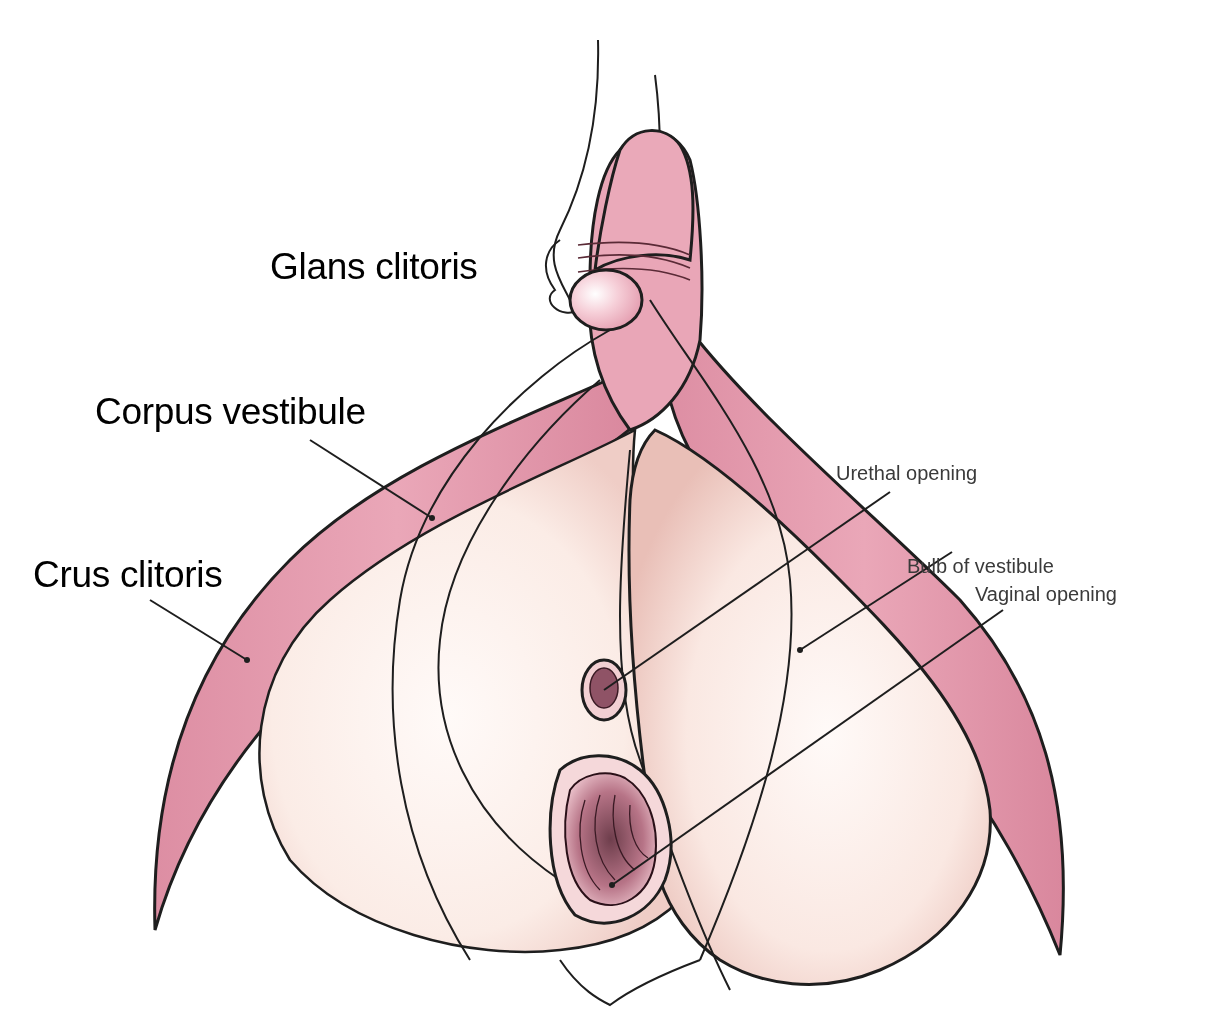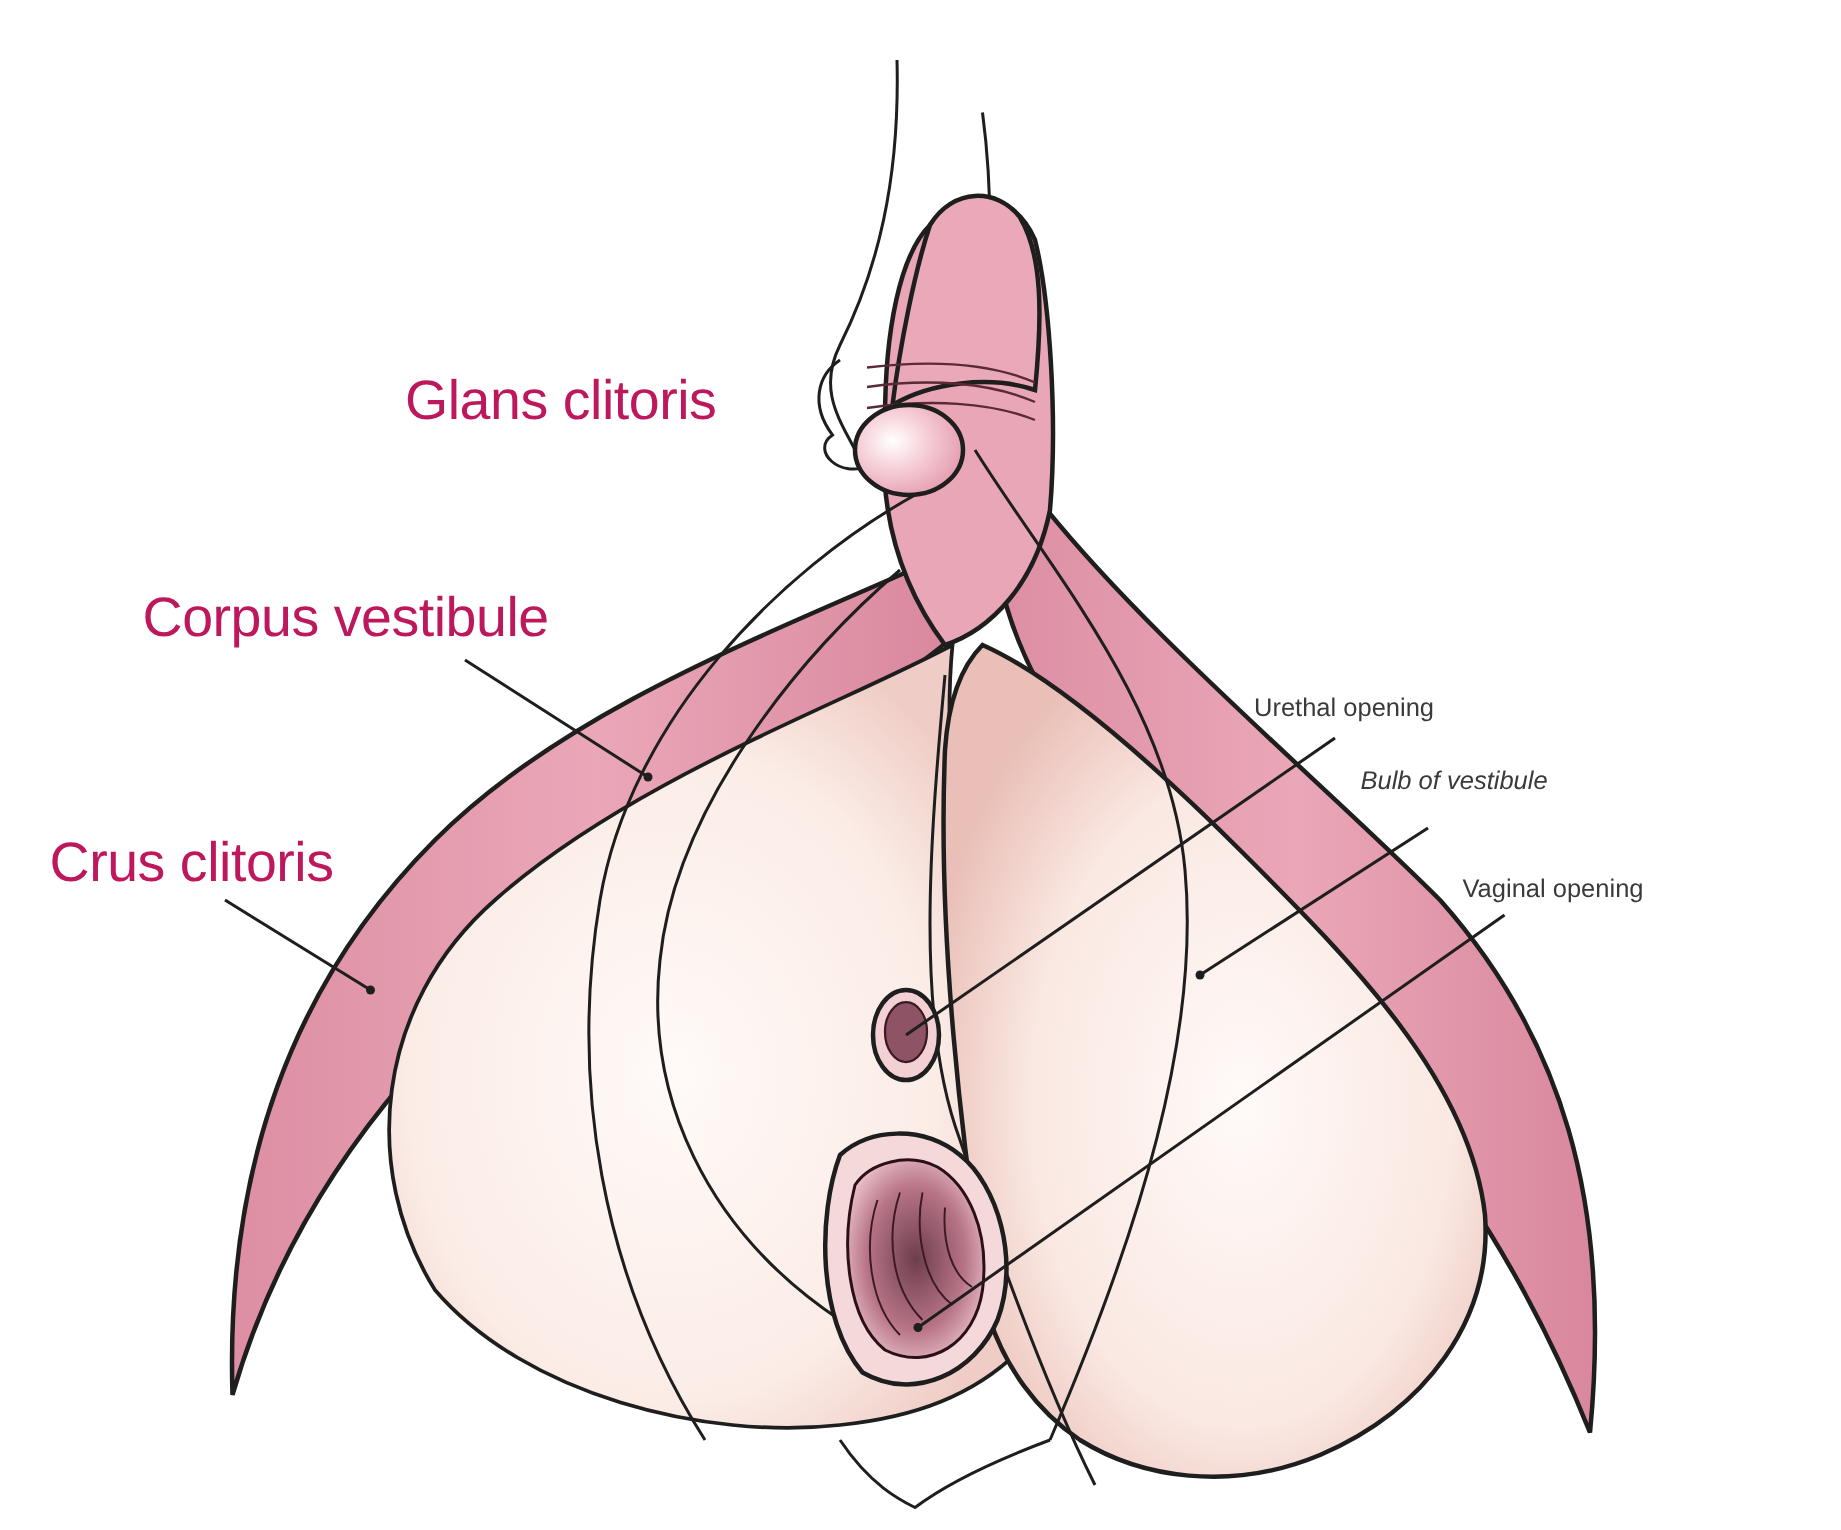--- a/index.html
+++ b/index.html
@@ -1,21 +1,21 @@
 <!DOCTYPE html>
 <html><head>
 <meta charset="utf-8">
 <style>
   html, body { margin:0; padding:0; background:#ffffff; }
   body { width:1227px; height:1020px; position:relative; overflow:hidden;
          font-family:"Liberation Sans", sans-serif; }
   #diagram { position:absolute; left:0; top:0; width:1227px; height:1020px; }
-  .label { position:absolute; color:#be185d; white-space:nowrap; line-height:1; }
+  .label { position:absolute; color:#000000; white-space:nowrap; line-height:1; }
   .label.big { font-size:37px; letter-spacing:-0.3px; }
-  .label.small { font-size:17px; color:#3a3a3a; }
+  .label.small { font-size:20px; color:#3a3a3a; }
 </style>
 </head>
 <body>
 
 <svg id="diagram" viewBox="0 0 1227 1020" xmlns="http://www.w3.org/2000/svg">
   <defs>
     <radialGradient id="bulbGradL" cx="45%" cy="55%" r="60%">
       <stop offset="0%" stop-color="#fffaf8"></stop>
       <stop offset="70%" stop-color="#fbece6"></stop>
       <stop offset="100%" stop-color="#efcdc6"></stop>
@@ -109,14 +109,14 @@
     <circle cx="247" cy="660" r="3"></circle>
     <circle cx="800" cy="650" r="3"></circle>
     <circle cx="612" cy="885" r="3"></circle>
   </g>
 </svg>
 
 <div class="label big" style="left:270px; top:248px;">Glans clitoris</div>
 <div class="label big" style="left:95px; top:393px;">Corpus vestibule</div>
 <div class="label big" style="left:33px; top:556px;text-align:center;">Crus clitoris</div>
 <div class="label small" style="left:836px; top:463px;">Urethal opening</div>
-<div class="label small" style="left:907px; top:512px;font-style:italic;">Bulb of vestibule</div>
+<div class="label small" style="left:907px; top:556px;">Bulb of vestibule</div>
 <div class="label small" style="left:975px; top:584px;">Vaginal opening</div>
 
 </body></html>

